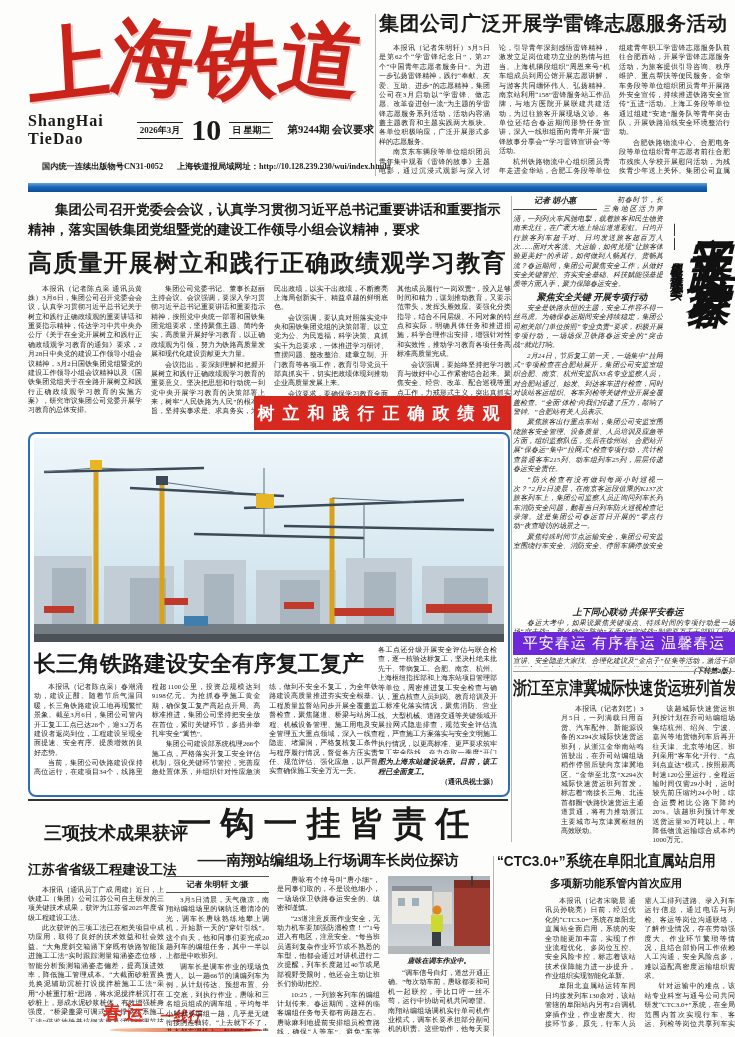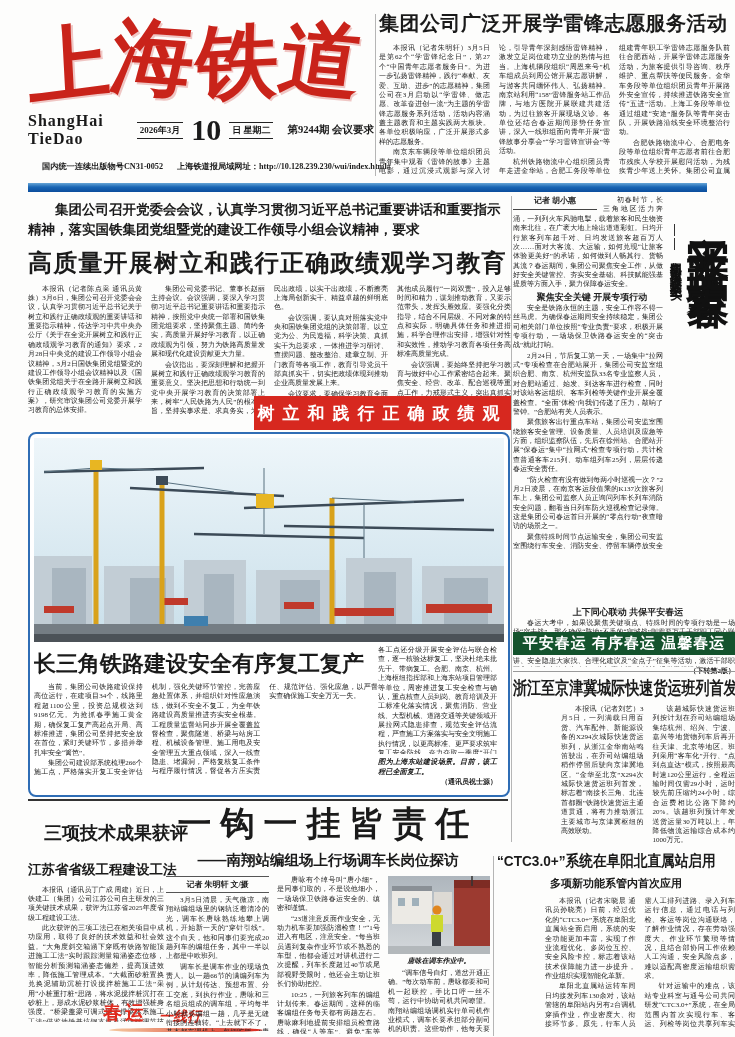--- a/index.html
+++ b/index.html
@@ -36,21 +36,21 @@
   .kicker{font-weight:900;font-size:13.5px;line-height:1.5;text-indent:2em;margin:0;}
   .hl-main{font-weight:900;font-size:24px;letter-spacing:1.2px;white-space:nowrap;margin:6px 0 6px 0;}
   .redbox{background:#d7281f;color:#fff;font-weight:900;font-size:17px;letter-spacing:8px;
           display:flex;align-items:center;justify-content:center;white-space:nowrap;}
   .vhead{writing-mode:vertical-rl;font-weight:900;font-size:42px;line-height:1;letter-spacing:5px;color:#111;}
   .vsub{writing-mode:vertical-rl;font-weight:700;font-size:12px;letter-spacing:2px;color:#111;}
   .sec-head{font-weight:900;font-size:9px;text-align:center;margin:4px 0 2px 0;text-indent:0 !important;padding-left:8px;}
   .byline-box{float:left;width:84px;font-size:8px;font-weight:bold;text-align:center;
               border-bottom:1px solid #444;padding-bottom:2px;margin:0 6px 3px 0;}
   .continued{text-align:right;font-size:7px;font-weight:bold;}
-  .banner{background:#14532d;color:#fff;font-weight:700;font-size:15px;letter-spacing:1px;
+  .banner{background:#6d28d9;color:#fff;font-weight:400;font-size:15px;letter-spacing:1px;
           display:flex;align-items:center;justify-content:center;white-space:nowrap;}
   .hl-freight{font-weight:900;font-size:18px;white-space:nowrap;transform:scaleX(.78);
               transform-origin:left center;width:128%;margin:0 0 5px 0;}
   .bluebox{border:2px solid #2f6db5;border-radius:8px;padding:4px;box-sizing:border-box;background:#fff;}
   .hl-constr{font-weight:900;font-size:22px;white-space:nowrap;margin:3px 0 4px 0;}
   .photo-note{font-weight:bold;font-style:italic;font-size:7.2px;text-align:justify;margin-top:3px;}
   .photo-credit{font-size:7px;text-align:right;font-weight:bold;}
   .hl-tech{font-weight:900;font-size:18px;line-height:1.35;margin:16px;white-space:nowrap;}
   .hl-tech2{font-weight:900;font-size:13.5px;line-height:1.35;margin:0 0 6px 0;white-space:nowrap;}
   .hl-shunt{font-weight:900;font-size:34px;letter-spacing:9px;text-align:center;white-space:nowrap;margin:0;}
@@ -123,21 +123,21 @@
         <p>本报讯（记者陈点采 通讯员黄姝）3月6日，集团公司召开党委会会议，认真学习贯彻习近平总书记关于树立和践行正确政绩观的重要讲话和重要指示精神，传达学习中共中央办公厅《关于在全党开展树立和践行正确政绩观学习教育的通知》要求，2月28日中央党的建设工作领导小组会议精神，3月2日国铁集团党组暨党的建设工作领导小组会议精神以及《国铁集团党组关于在全路开展树立和践行正确政绩观学习教育的实施方案》，研究审议集团公司党委开展学习教育的总体安排。</p>
         <p>集团公司党委书记、董事长赵丽主持会议。会议强调，要深入学习贯彻习近平总书记重要讲话和重要指示精神，按照党中央统一部署和国铁集团党组要求，坚持聚焦主题、简约务实，高质量开展好学习教育，以正确政绩观为引领，努力为铁路高质量发展和现代化建设贡献更大力量。</p>
         <p>会议指出，要深刻理解和把握开展树立和践行正确政绩观学习教育的重要意义。坚决把思想和行动统一到党中央开展学习教育的决策部署上来，树牢“人民铁路为人民”的根本宗旨，坚持实事求是、求真务实，为人民出政绩，以实干出政绩，不断擦亮上海局创新实干、精益卓越的鲜明底色。</p>
         <p>会议强调，要认真对照落实党中央和国铁集团党组的决策部署。以立党为公、为民造福，科学决策、真抓实干为总要求，一体推进学习研讨、查摆问题、整改整治、建章立制、开门教育等各项工作，教育引导党员干部真抓实干，切实把政绩体现到推动企业高质量发展上来。</p>
         <p>会议要求，要确保学习教育全面高质量。压实工作责任，所属单位党组织书记担负第一责任人责任，班子其他成员履行“一岗双责”，投入足够时间和精力，谋划推动教育，又要示范带头，发挥头雁效应。要强化分类指导，结合不同层级、不同对象的特点和实际，明确具体任务和推进措施，科学合理作出安排，增强针对性和实效性，推动学习教育各项任务高标准高质量完成。</p>
         <p>会议强调，要始终坚持把学习教育与做好中心工作紧密结合起来。聚焦安全、经营、改革、配合巡视等重点工作，力戒形式主义，突出真抓实干，激励担当作为，为实现“十五五”良好开局，为全面建成世界一流的现代运输企业、当好建设世界一流铁路企业排头兵作出新的更大贡献。</p>
       </div>
     <div class="redbox abs sans" style="right:0;bottom:-2px;width:257px;height:34px;">树立和践行正确政绩观</div>
   </section>
 
-  <section class="abs" style="left:513px;top:196px;width:222px;height:434px;">
+  <section class="abs" style="left:513px;top:196px;width:222px;height:434px;font-style:italic;">
     <div style="display:flex;">
       <div class="small-text" style="width:150px;height:356px;overflow:hidden;">
         <div class="byline-box">记者  胡小惠</div>
         <p>初春时节，长三角地区活力奔涌，一列列火车风驰电掣，载着旅客和民生物资南来北往，在广袤大地上绘出道道彩虹。日均开行旅客列车超千对、日均发送旅客超百万人次……面对大客流、大运输，如何兑现“让旅客体验更美好”的承诺，如何做到人畅其行、货畅其流？春运期间，集团公司聚焦安全工作，从做好安全关键管控、夯实安全基础、科技赋能强基提质等方面入手，聚力保障春运安全。</p>
         <p class="sec-head sans">聚焦安全关键  开展专项行动</p>
         <div>
             <p>安全是铁路永恒的主题，安全工作容不得一丝马虎。为确保春运期间安全持续稳定，集团公司相关部门单位按照“专业负责”要求，积极开展专项行动，一场场保卫铁路春运安全的“突击战”就此打响。</p>
             <p>2月24日，节后复工第一天，一场集中“拉网式”专项检查在合肥站展开，集团公司安监室组织合肥、南京、杭州安监队33名专业监察人员，对合肥站通过、始发、到达客车进行检查，同时对该站客运组织、客车列检等关键作业开展全覆盖检查。“全面‘体检’向我们传递了压力，敲响了警钟。”合肥站有关人员表示。</p>
             <p>聚焦旅客出行重点车站，集团公司安监室围绕旅客安全管理、设备质量、人员培训及应急等方面，组织监察队伍，先后在徐州站、合肥站开展“保春运”集中“拉网式”检查专项行动，共计检查普通客车215列、动车组列车25列，层层传递春运安全责任。</p>
             <p>“防火检查有没有做到每两小时巡视一次？”2月2日凌晨，在南京客运段值乘的K137次旅客列车上，集团公司监察人员正询问列车长列车消防安全问题，翻看当日列车防火巡视检查记录簿。这是集团公司春运首日开展的“零点行动”夜查暗访的场景之一。</p>
@@ -227,20 +227,21 @@
       <rect x="122" y="38" width="12" height="9" fill="#3c4a57"></rect>
 
       <rect x="0" y="186" width="470" height="10" fill="#757d84"></rect>
       <rect x="0" y="196" width="470" height="8" fill="#4c5258"></rect>
       <rect x="150" y="178" width="24" height="10" fill="#3f7fae"></rect>
     </svg>
     <div style="display:flex;margin-top:4px;">
       <div style="width:344px;">
         <h2 class="hl-constr sans">长三角铁路建设安全有序复工复产</h2>
         <div class="small-text cols3" style="height:103px;">
+            <p>本报讯（记者陈点采）春潮涌动，建设正酣。随着节后气温回暖，长三角铁路建设工地再现繁忙景象。截至3月6日，集团公司管内开工复工工点已达26个，逾3.2万名建设者返岗到位，工程建设呈现全面提速、安全有序、提质增效的良好态势。</p>
             <p>当前，集团公司铁路建设保持高位运行，在建项目34个，线路里程超1100公里，投资总规模达到9198亿元。为抢抓春季施工黄金期，确保复工复产高起点开局、高标准推进，集团公司坚持把安全放在首位，紧盯关键环节，多措并举扎牢安全“篱笆”。</p>
             <p>集团公司建设部系统梳理266个施工点，严格落实开复工安全评估机制，强化关键环节管控，完善应急处置体系，并组织针对性应急演练，做到不安全不复工，为全年铁路建设高质量推进夯实安全根基。工程质量监督站同步开展全覆盖监督检查，聚焦隧道、桥梁与站房工程、机械设备管理、施工用电及安全管理五大重点领域，深入一线查隐患、堵漏洞，严格复核复工条件与程序履行情况，督促各方压实责任、规范评估、强化应急，以严督实查确保施工安全万无一失。</p>
           </div>
       </div>
       <div style="width:119px;">
         <div class="small-text" style="height:108px;overflow:hidden;">
           <p style="text-indent:0;">各工点还分级开展安全评估与联合检查，逐一核验达标复工，坚决杜绝未批先干、带病复工。合肥、南京、杭州、上海枢纽指挥部和上海东站项目管理部等单位，周密推进复工安全检查与确认，重点核查人员到岗、教育培训及开工标准化落实情况，聚焦消防、营业线、大型机械、道路交通等关键领域开展拉网式隐患排查，规范安全评估流程，严查施工方案落实与安全文明施工执行情况，以更高标准、更严要求筑牢复工安全防线，奋力夺取一季度“开门红”。</p>
         </div>
         <div class="photo-note">图为上海东站建设场景。目前，该工程已全面复工。</div>
         <div class="photo-credit">（通讯员祝士源）</div>

